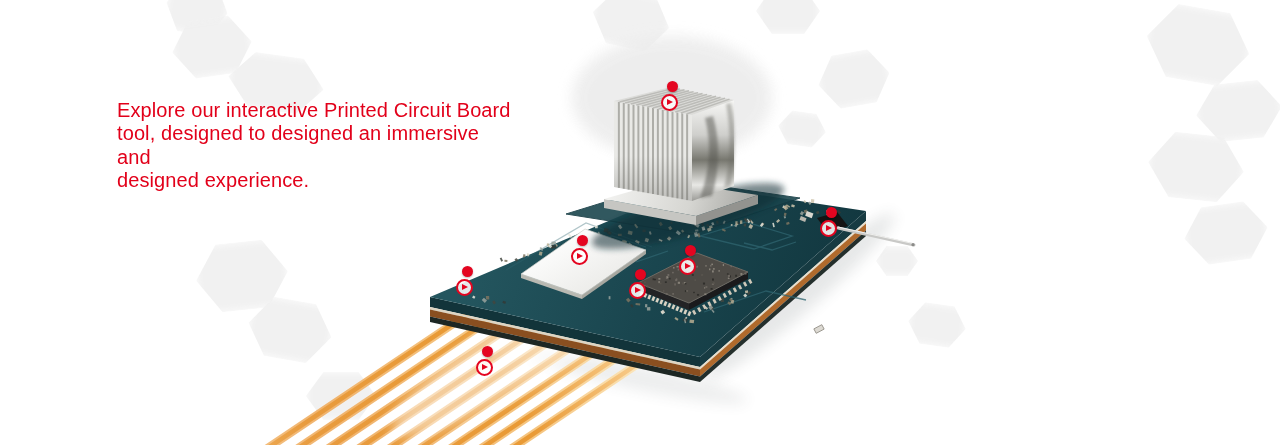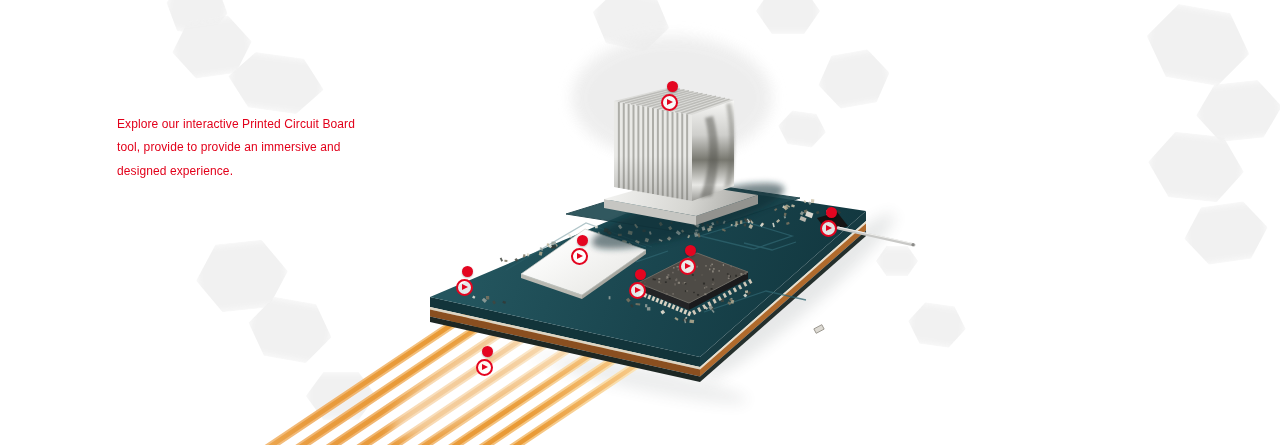--- a/index.html
+++ b/index.html
@@ -8,22 +8,22 @@
     background:#ffffff;font-family:"Liberation Sans",sans-serif;
   }
   
   .hex{
     position:absolute;background:#f1f1f1;
     clip-path:polygon(25% 0,75% 0,100% 50%,75% 100%,25% 100%,0 50%);
     filter:blur(5px);
   }
   
   .intro{
-    position:absolute;left:117px;top:113px;width:395px;
-    font-size:12px;line-height:23.3px;font-weight:500;
+    position:absolute;left:117px;top:99px;width:395px;
+    font-size:20px;line-height:23.3px;font-weight:500;
     color:var(--text-red,#e2001a);letter-spacing:.1px;
   }
   
   #scene{position:absolute;inset:0;}
   #scene svg{position:absolute;inset:0;}
   
   #hotspots{position:absolute;inset:0;pointer-events:none;}
   .hotspot{position:absolute;width:0;height:0;pointer-events:auto;}
   .hs-dot{
     position:absolute;left:-5.5px;top:-5.5px;width:11px;height:11px;
@@ -59,21 +59,21 @@
     <div class="hex" style="left: 1146px; top: 8px; width: 104px; height: 74px; transform: rotate(10deg);"></div>
     <div class="hex" style="left: 1196px; top: 82px; width: 86px; height: 58px; transform: rotate(-6deg);"></div>
     <div class="hex" style="left: 1148px; top: 134px; width: 96px; height: 66px; transform: rotate(6deg);"></div>
     <div class="hex" style="left: 1184px; top: 204px; width: 84px; height: 58px; transform: rotate(-8deg);"></div>
     <div class="hex" style="left: 876px; top: 246px; width: 42px; height: 30px; transform: rotate(0deg);"></div>
     <div class="hex" style="left: 908px; top: 304px; width: 58px; height: 42px; transform: rotate(8deg);"></div>
   </div>
 
 <div class="intro">
   <div>Explore our interactive Printed Circuit Board</div>
-  <div>tool, provide to provide an immersive and</div>
+  <div>tool, designed to designed an immersive and</div>
   <div>designed experience.</div>
 </div>
 
 <div id="scene">
 <svg width="1280" height="445" viewBox="0 0 1280 445">
   <defs>
     <filter id="f2" x="-40%" y="-40%" width="180%" height="180%">
           <feGaussianBlur stdDeviation="1.5"></feGaussianBlur>
         </filter>
     <filter id="f4" x="-40%" y="-40%" width="180%" height="180%">

